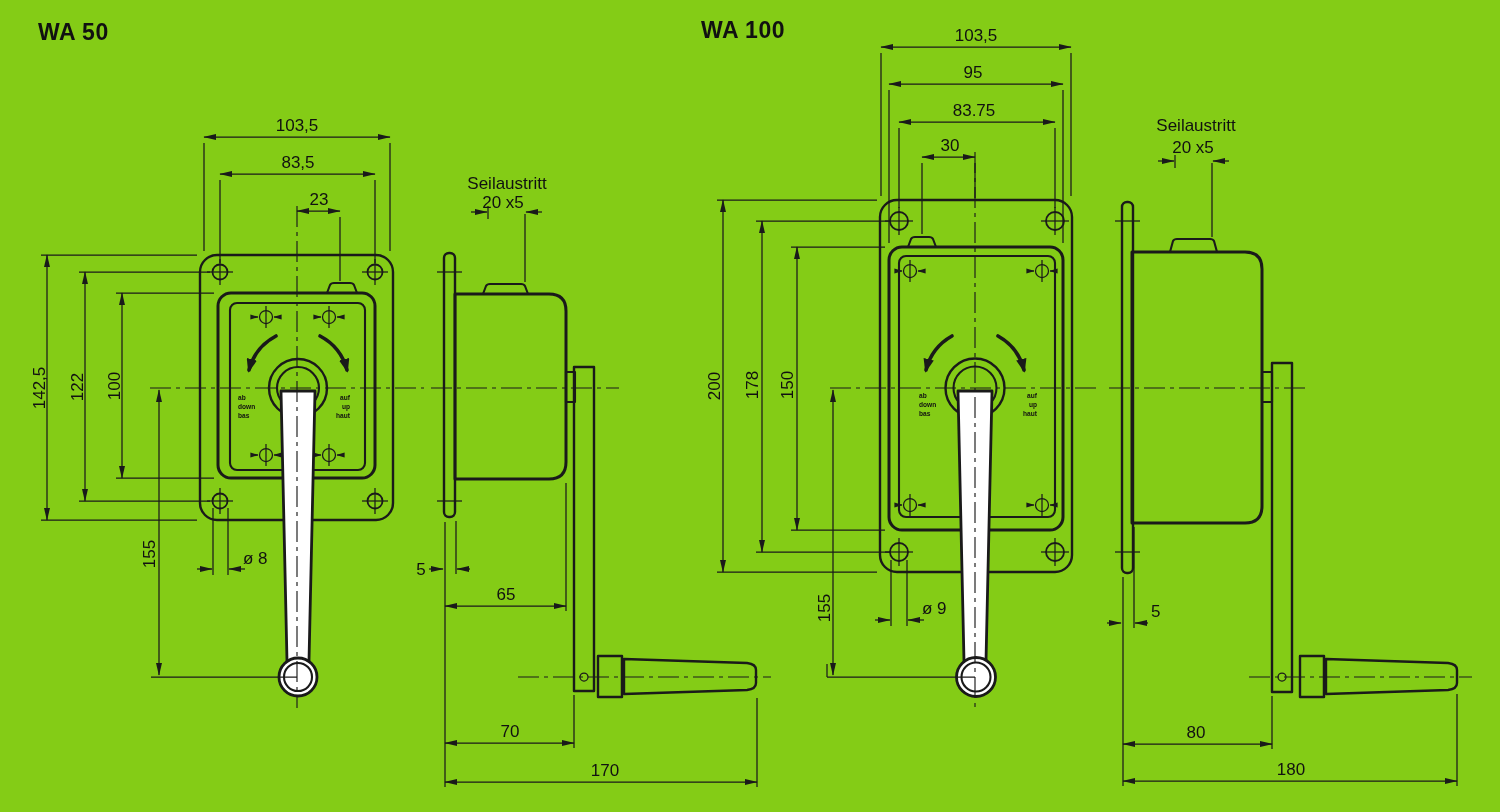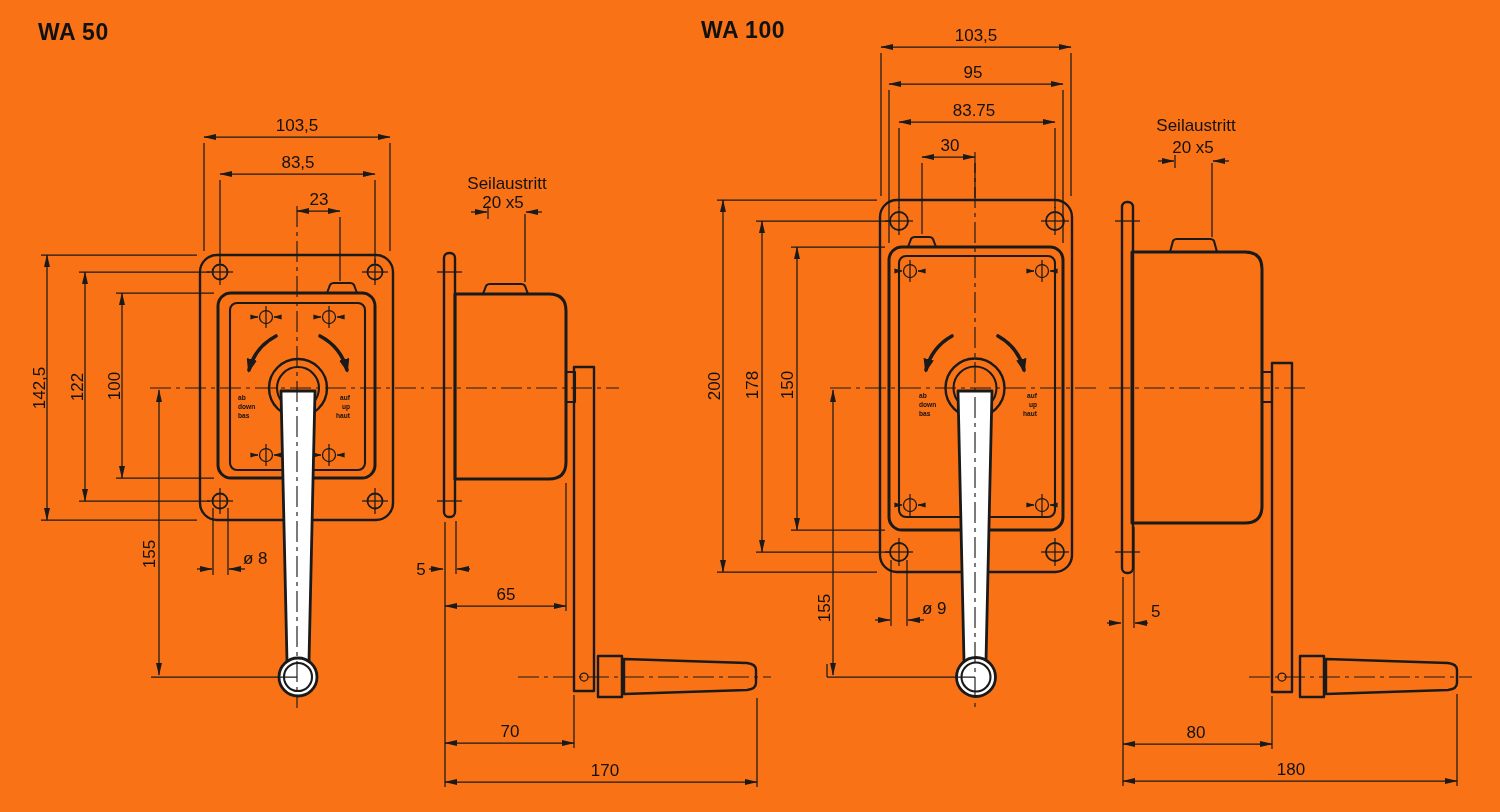--- a/index.html
+++ b/index.html
@@ -1,16 +1,16 @@
 <!DOCTYPE html>
 <html><head>
 <meta charset="utf-8">
 <style>
   html,body{margin:0;padding:0;background:#ffffff;}
-  .stage{width:1500px;height:812px;background:#f97316;position:relative;overflow:hidden;}
+  .stage{width:1500px;height:812px;background:#84cc16;position:relative;overflow:hidden;}
   svg{display:block;}
   .ol  {fill:none;stroke:#1a1a1a;stroke-width:3;  stroke-linejoin:round;stroke-linecap:round;}
   .om  {fill:none;stroke:#1a1a1a;stroke-width:2.4;stroke-linejoin:round;stroke-linecap:round;}
   .om2 {fill:none;stroke:#1a1a1a;stroke-width:2.1;stroke-linejoin:round;stroke-linecap:round;}
   .thin{fill:none;stroke:#1a1a1a;stroke-width:1.25;stroke-linecap:butt;}
   .med {fill:none;stroke:#1a1a1a;stroke-width:1.8;}
   .cl  {fill:none;stroke:#1a1a1a;stroke-width:1.15;stroke-dasharray:21 5 4 5;}
   .wfill{fill:#ffffff;stroke:#1a1a1a;stroke-width:2.8;stroke-linejoin:round;}
   .arc {fill:none;stroke:#1a1a1a;stroke-width:3.6;stroke-linecap:round;}
   .dimtext{font-family:"Liberation Sans",sans-serif;font-size:17px;fill:#111;}

